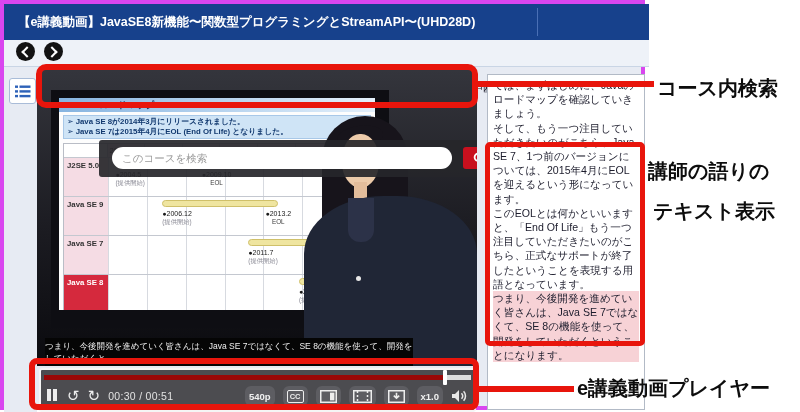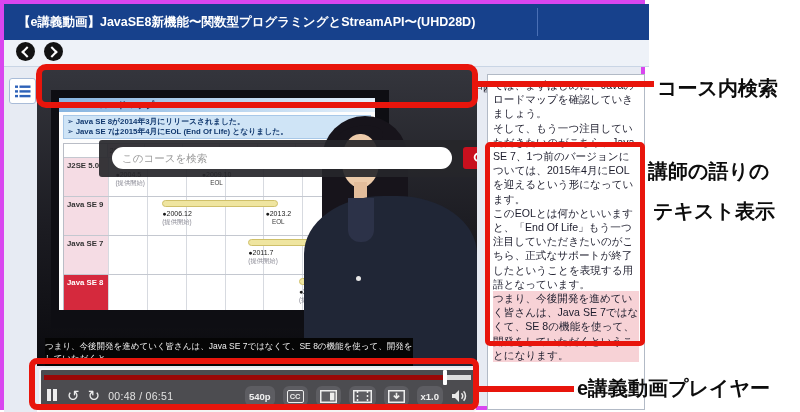--- a/index.html
+++ b/index.html
@@ -285,21 +285,21 @@
 
   <div id="player">
     <div id="progress">
       <div id="progress-fill" style="width: 94%;"></div>
       <div id="progress-handle" style="left: calc(94% - 2px);"></div>
     </div>
     <div id="controls">
       <span class="pbars" style="cursor:pointer;"><span></span><span></span></span>
       <span class="rot">↺</span>
       <span class="rot">↻</span>
-      <span id="time">00:48 / 06:51</span>
+      <span id="time">00:30 / 00:51</span>
       <span class="spacer"></span>
       <span class="pbtn txt">540p</span>
       <span class="pbtn">
         <span class="ccbox">CC</span>
       </span>
       <span class="pbtn">
         <svg width="17" height="13" viewBox="0 0 17 13">
           <rect x="0.75" y="0.75" width="15.5" height="11.5" fill="none" stroke="#ededed" stroke-width="1.5"></rect>
           <rect x="10" y="2.6" width="4.4" height="7.8" fill="#ededed"></rect>
         </svg>

